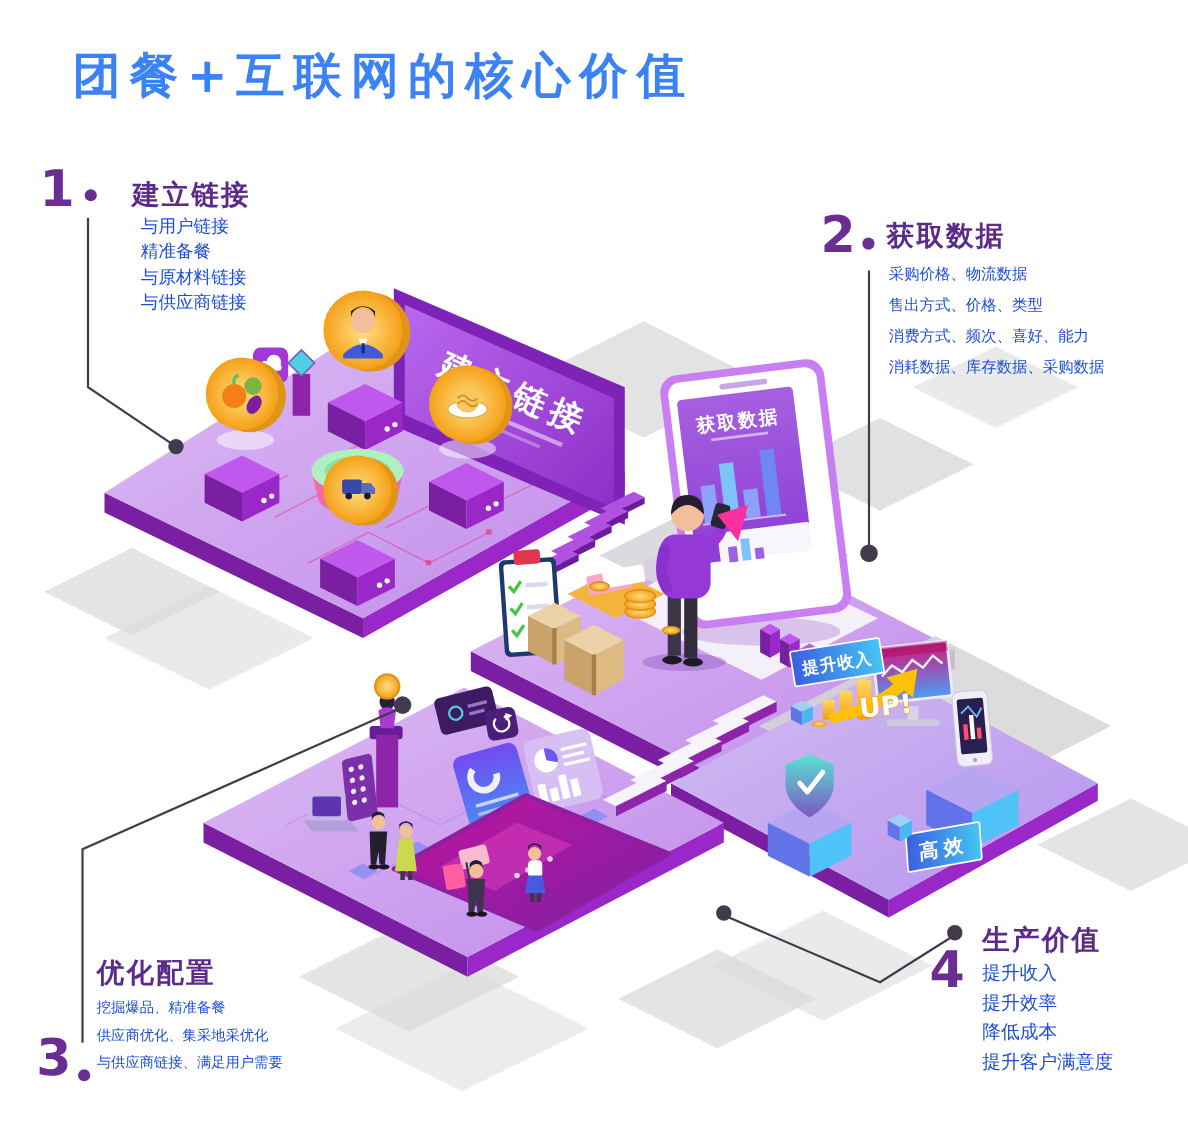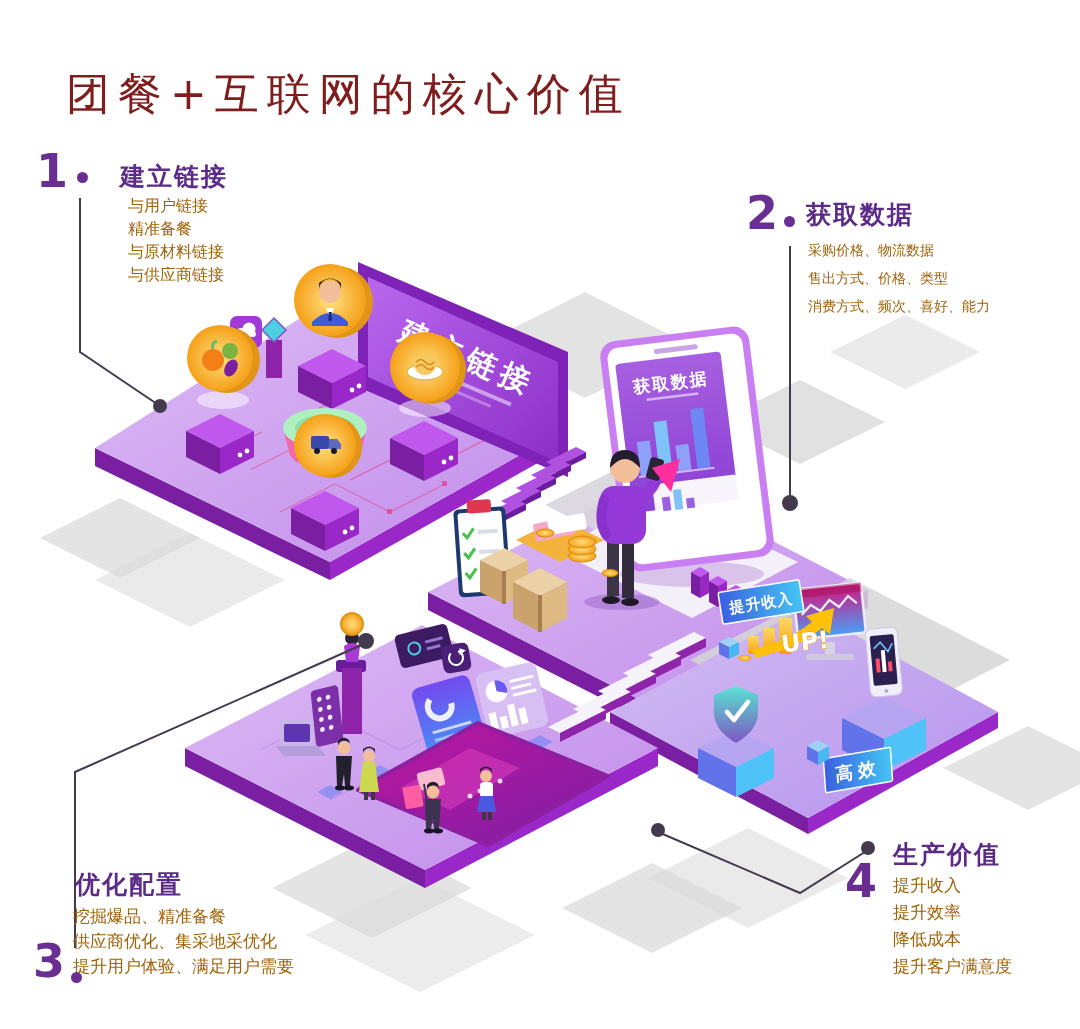--- a/index.html
+++ b/index.html
@@ -1,24 +1,24 @@
 <!DOCTYPE html>
 <html><head>
 <meta charset="utf-8">
 <style>
   html,body{margin:0;padding:0;background:#fff;}
   .canvas{position:relative;width:1080px;height:1029px;background:#ffffff;overflow:hidden;
           font-family:"DejaVu Sans","Liberation Sans",sans-serif;}
   .illu{position:absolute;left:0;top:0;}
-  .title{position:absolute;left:66px;top:36px;font-size:44px;font-weight:400;color:#7f1d1d;letter-spacing:8px;white-space:nowrap;}
+  .title{position:absolute;left:66px;top:11px;font-size:44px;font-weight:700;color:#3b82f6;letter-spacing:8px;white-space:nowrap;}
   .sec{position:absolute;}
   .num{position:absolute;font-size:46px;font-weight:800;color:#6a2e93;line-height:1;}
   .mdot{position:absolute;width:11px;height:11px;border-radius:50%;background:#6a2e93;}
   .heading{position:absolute;font-size:25px;font-weight:800;color:#5c2a87;letter-spacing:2px;white-space:nowrap;}
-  .items{position:absolute;color:#a16207;white-space:nowrap;}
+  .items{position:absolute;color:#1d4ed8;white-space:nowrap;}
   svg text{font-family:"DejaVu Sans","Liberation Sans",sans-serif;}
 </style>
 </head>
 <body>
 
 <div class="canvas">
 
 <svg class="illu" width="1080" height="1029" viewBox="0 0 1080 1029">
   <defs>
     <linearGradient id="gPlat" x1="0" y1="0" x2="1" y2="1">
@@ -587,29 +587,30 @@
 </section>
 
 <section class="sec" style="left:746px;top:190px;width:330px;height:150px;">
   <span class="num" style="left:0;top:0;">2</span>
   <span class="mdot" style="left:38px;top:26px;"></span>
   <div class="heading" style="left:60px;top:8px;">获取数据</div>
   <div class="items" style="left:62px;top:46px;font-size:14px;line-height:28px;">
     <div>采购价格、物流数据</div>
     <div>售出方式、价格、类型</div>
     <div>消费方式、频次、喜好、能力</div>
+    <div>消耗数据、库存数据、采购数据</div>
   </div>
 </section>
 
 <section class="sec" style="left:33px;top:860px;width:340px;height:160px;">
-  <div class="heading" style="left:42px;top:8px;text-align:center;">优化配置</div>
-  <div class="items" style="left:40px;top:44px;font-size:17px;line-height:25px;">
+  <div class="heading" style="left:55px;top:8px;text-align:center;">优化配置</div>
+  <div class="items" style="left:55px;top:44px;font-size:13px;line-height:25px;">
     <div>挖掘爆品、精准备餐</div>
     <div>供应商优化、集采地采优化</div>
-    <div>提升用户体验、满足用户需要</div>
+    <div>与供应商链接、满足用户需要</div>
   </div>
   <span class="num" style="left:0;top:78px;">3</span>
   <span class="mdot" style="left:38px;top:112px;"></span>
 </section>
 
 <section class="sec" style="left:839px;top:830px;width:240px;height:180px;">
   <span class="num" style="left:6px;top:28px;">4</span>
   <div class="heading" style="left:54px;top:8px;">生产价值</div>
   <div class="items" style="left:54px;top:42px;font-size:17px;line-height:27px;">
     <div>提升收入</div>

